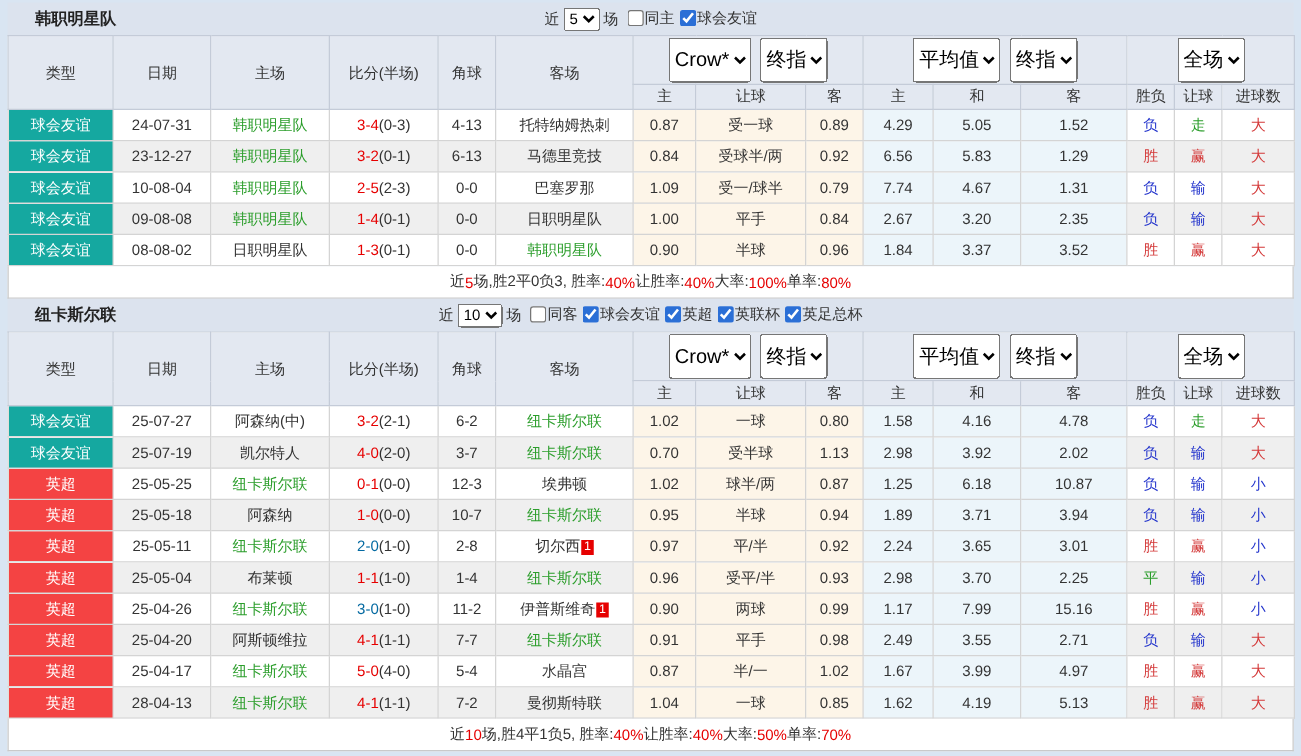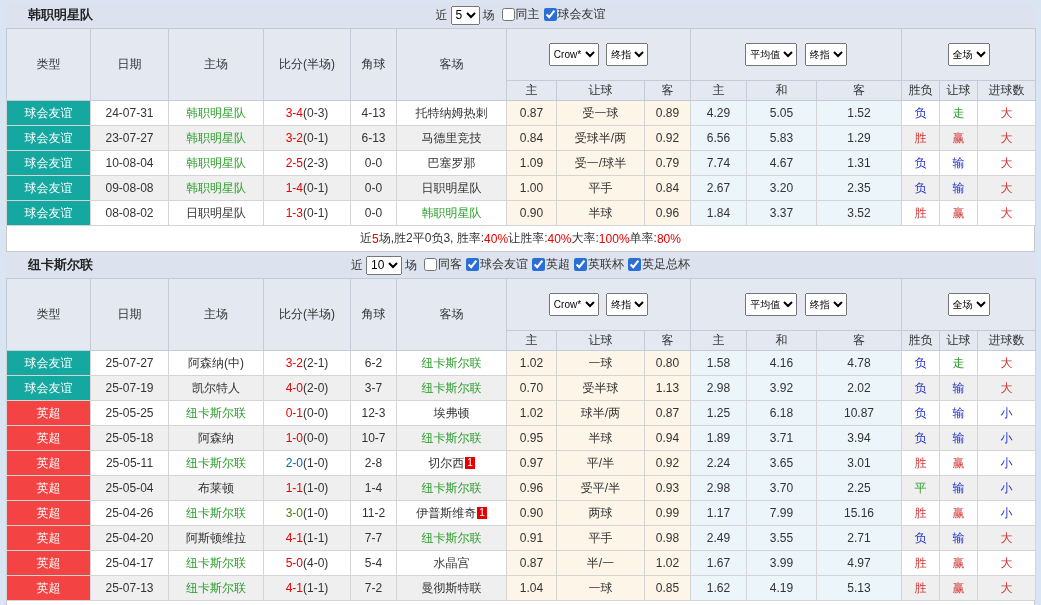--- a/index.html
+++ b/index.html
@@ -83,21 +83,21 @@
     white-space: nowrap;
     overflow: hidden;
     font-weight: normal;
   }
   thead th, thead td {
     background: #e3e8f1;
     border-color: #c4cbd8;
     color: #333;
   }
   thead .select-row td { height: 26px; }
-  thead .select-row select { height: 23px; font-size: 10px; margin: 14px 2px; }
+  thead .select-row select { height: 36px; font-size: 16px; margin: 1px 2px; }
   thead .sub-row th { height: 20px; }
   tbody tr.even td { background: #efefef; }
   tbody td.ah  { background: #fdf5e8 !important; margin-left: 16px; }
   tbody td.eu  { background: #ecf5fa !important; }
   td.type-cell { color: #fff; }
   .score-half { color: #333; }
   .redcard {
     display: inline-block;
     background: #e60000;
     color: #fff;
@@ -207,21 +207,21 @@
             <td class="ah">0.89</td>
             <td class="eu">4.29</td>
             <td class="eu">5.05</td>
             <td class="eu">1.52</td>
             <td style="color: rgb(34, 51, 204);">负</td>
             <td style="color: rgb(44, 158, 44);">走</td>
             <td style="color: rgb(212, 58, 58);">大</td>
           </tr>
           <tr class="even">
             <td class="type-cell" style="background: rgb(21, 168, 160);">球会友谊</td>
-            <td>23-07-27</td>
+            <td>23-12-27</td>
             <td><span style="color: rgb(44, 158, 44);">韩职明星队</span></td>
             <td><span style="color: rgb(230, 0, 0);">3-2</span><span class="score-half">(0-1)</span></td>
             <td>6-13</td>
             <td><span>马德里竞技</span></td>
             <td class="ah">0.84</td>
             <td class="ah">受球半/两</td>
             <td class="ah">0.92</td>
             <td class="eu">6.56</td>
             <td class="eu">5.83</td>
             <td class="eu">1.29</td>
@@ -473,21 +473,21 @@
             <td class="eu">3.70</td>
             <td class="eu">2.25</td>
             <td style="color: rgb(44, 158, 44);">平</td>
             <td style="color: rgb(34, 51, 204);">输</td>
             <td style="color: rgb(34, 51, 204);">小</td>
           </tr>
           <tr class="odd">
             <td class="type-cell" style="background: rgb(244, 67, 67);">英超</td>
             <td>25-04-26</td>
             <td><span style="color: rgb(44, 158, 44);">纽卡斯尔联</span></td>
-            <td><span style="color: #4d7c0f;">3-0</span><span class="score-half">(1-0)</span></td>
+            <td><span style="color: #0369a1;">3-0</span><span class="score-half">(1-0)</span></td>
             <td>11-2</td>
             <td><span>伊普斯维奇</span><span class="redcard">1</span></td>
             <td class="ah">0.90</td>
             <td class="ah">两球</td>
             <td class="ah">0.99</td>
             <td class="eu">1.17</td>
             <td class="eu">7.99</td>
             <td class="eu">15.16</td>
             <td style="color: rgb(212, 58, 58);">胜</td>
             <td style="color: rgb(212, 58, 58);">赢</td>
@@ -522,21 +522,21 @@
             <td class="ah">1.02</td>
             <td class="eu">1.67</td>
             <td class="eu">3.99</td>
             <td class="eu">4.97</td>
             <td style="color: rgb(212, 58, 58);">胜</td>
             <td style="color: rgb(212, 58, 58);">赢</td>
             <td style="color: rgb(212, 58, 58);">大</td>
           </tr>
           <tr class="even">
             <td class="type-cell" style="background: rgb(244, 67, 67);">英超</td>
-            <td>25-07-13</td>
+            <td>28-04-13</td>
             <td><span style="color: rgb(44, 158, 44);">纽卡斯尔联</span></td>
             <td><span style="color: rgb(230, 0, 0);">4-1</span><span class="score-half">(1-1)</span></td>
             <td>7-2</td>
             <td><span>曼彻斯特联</span></td>
             <td class="ah">1.04</td>
             <td class="ah">一球</td>
             <td class="ah">0.85</td>
             <td class="eu">1.62</td>
             <td class="eu">4.19</td>
             <td class="eu">5.13</td>

